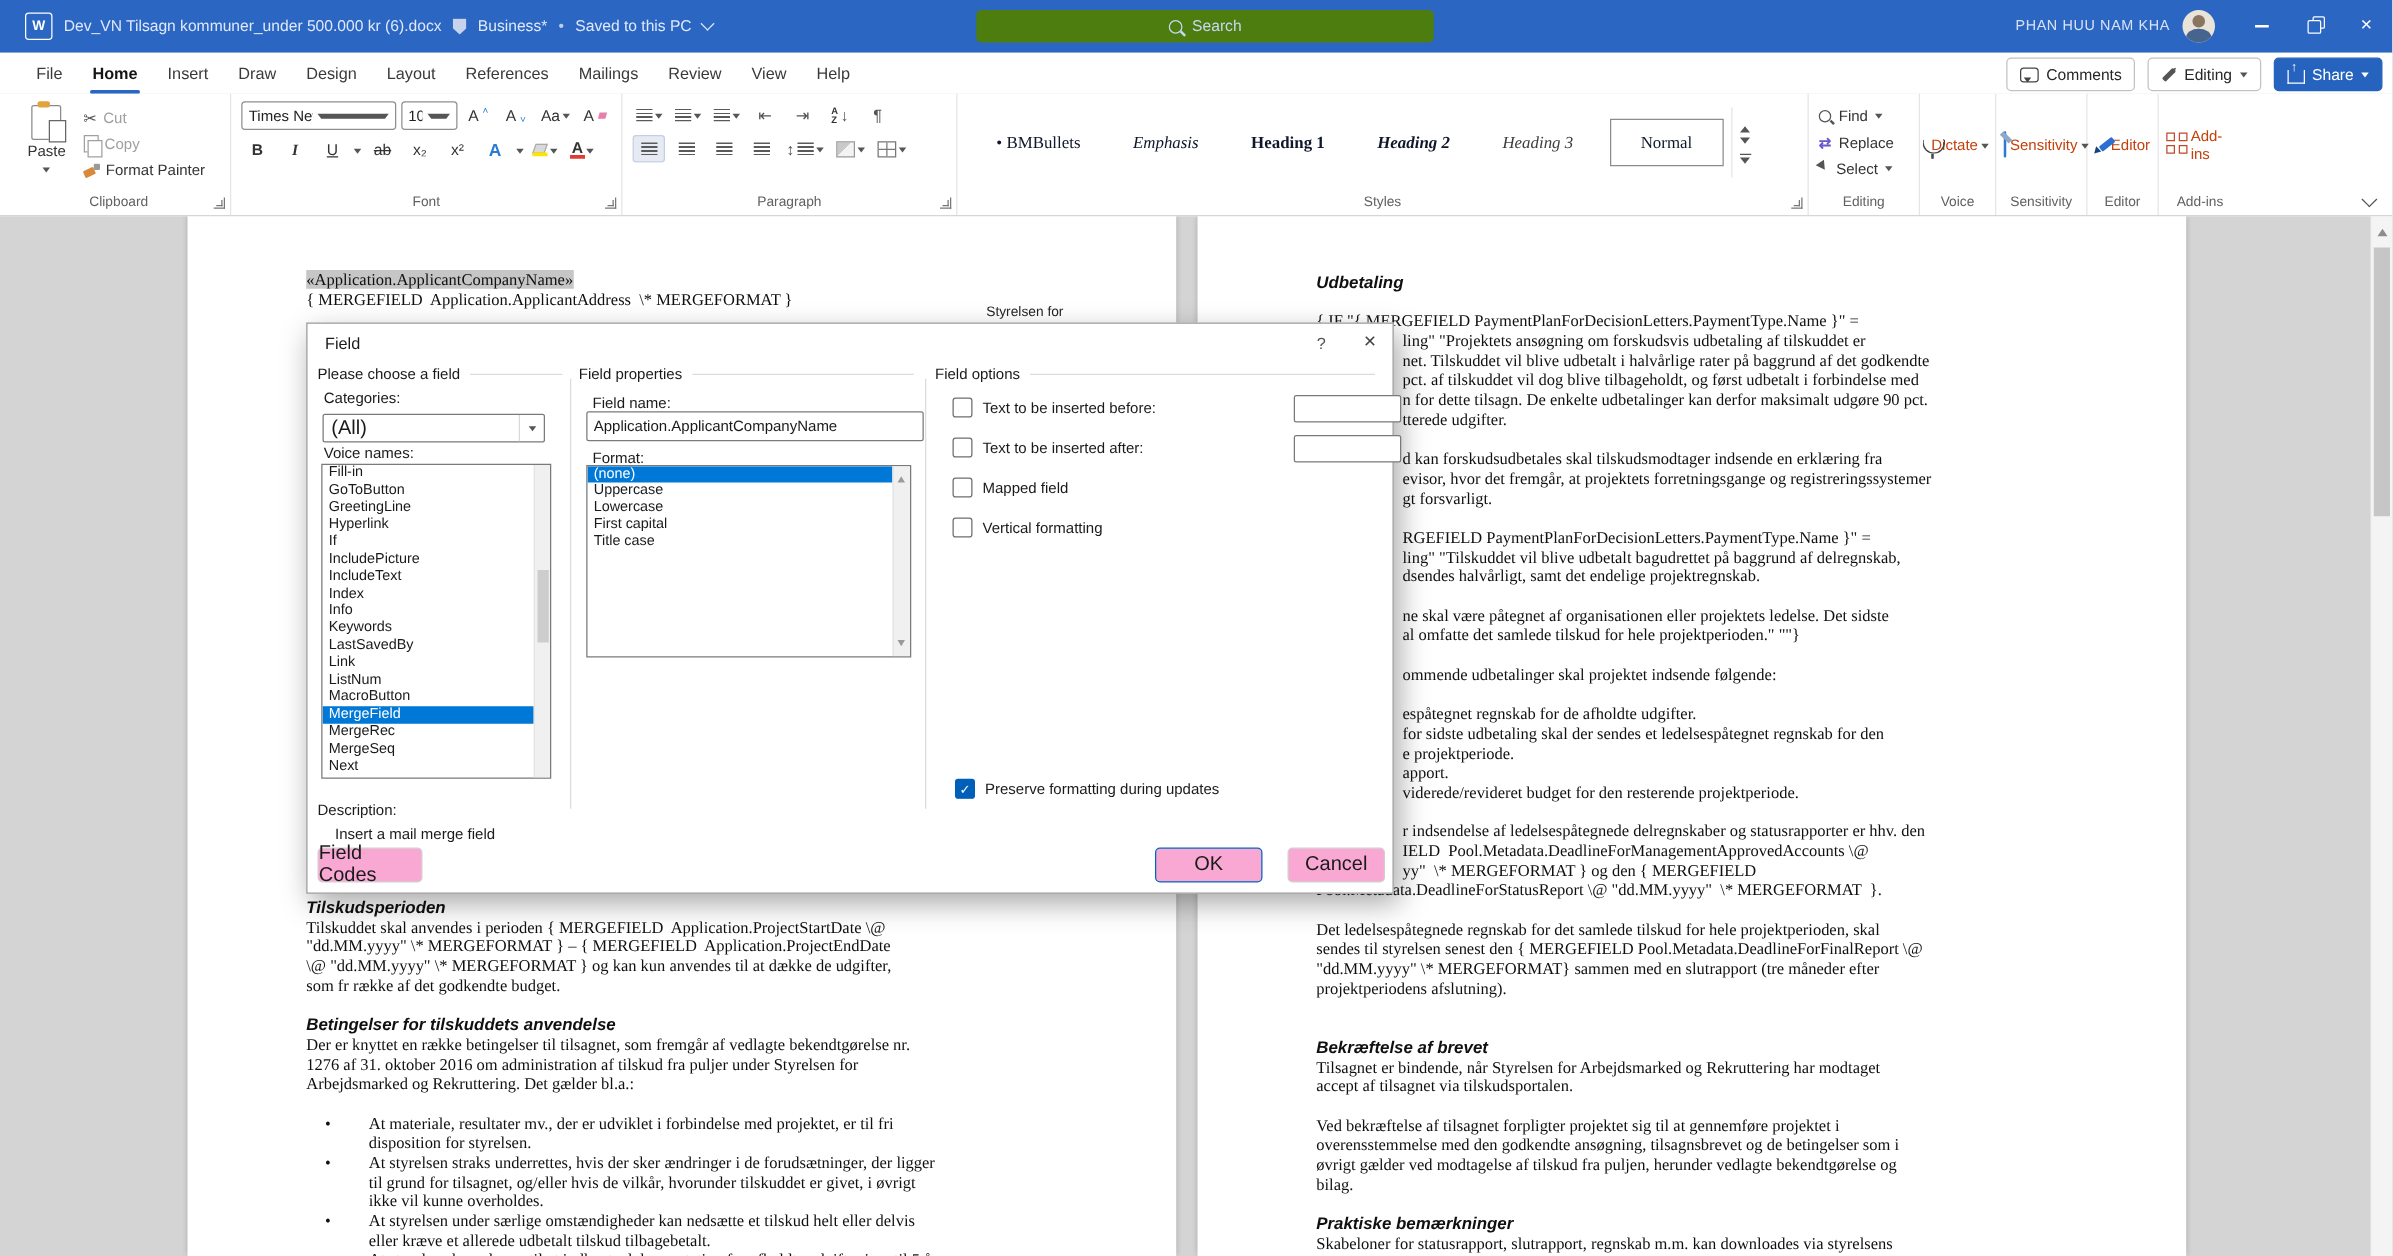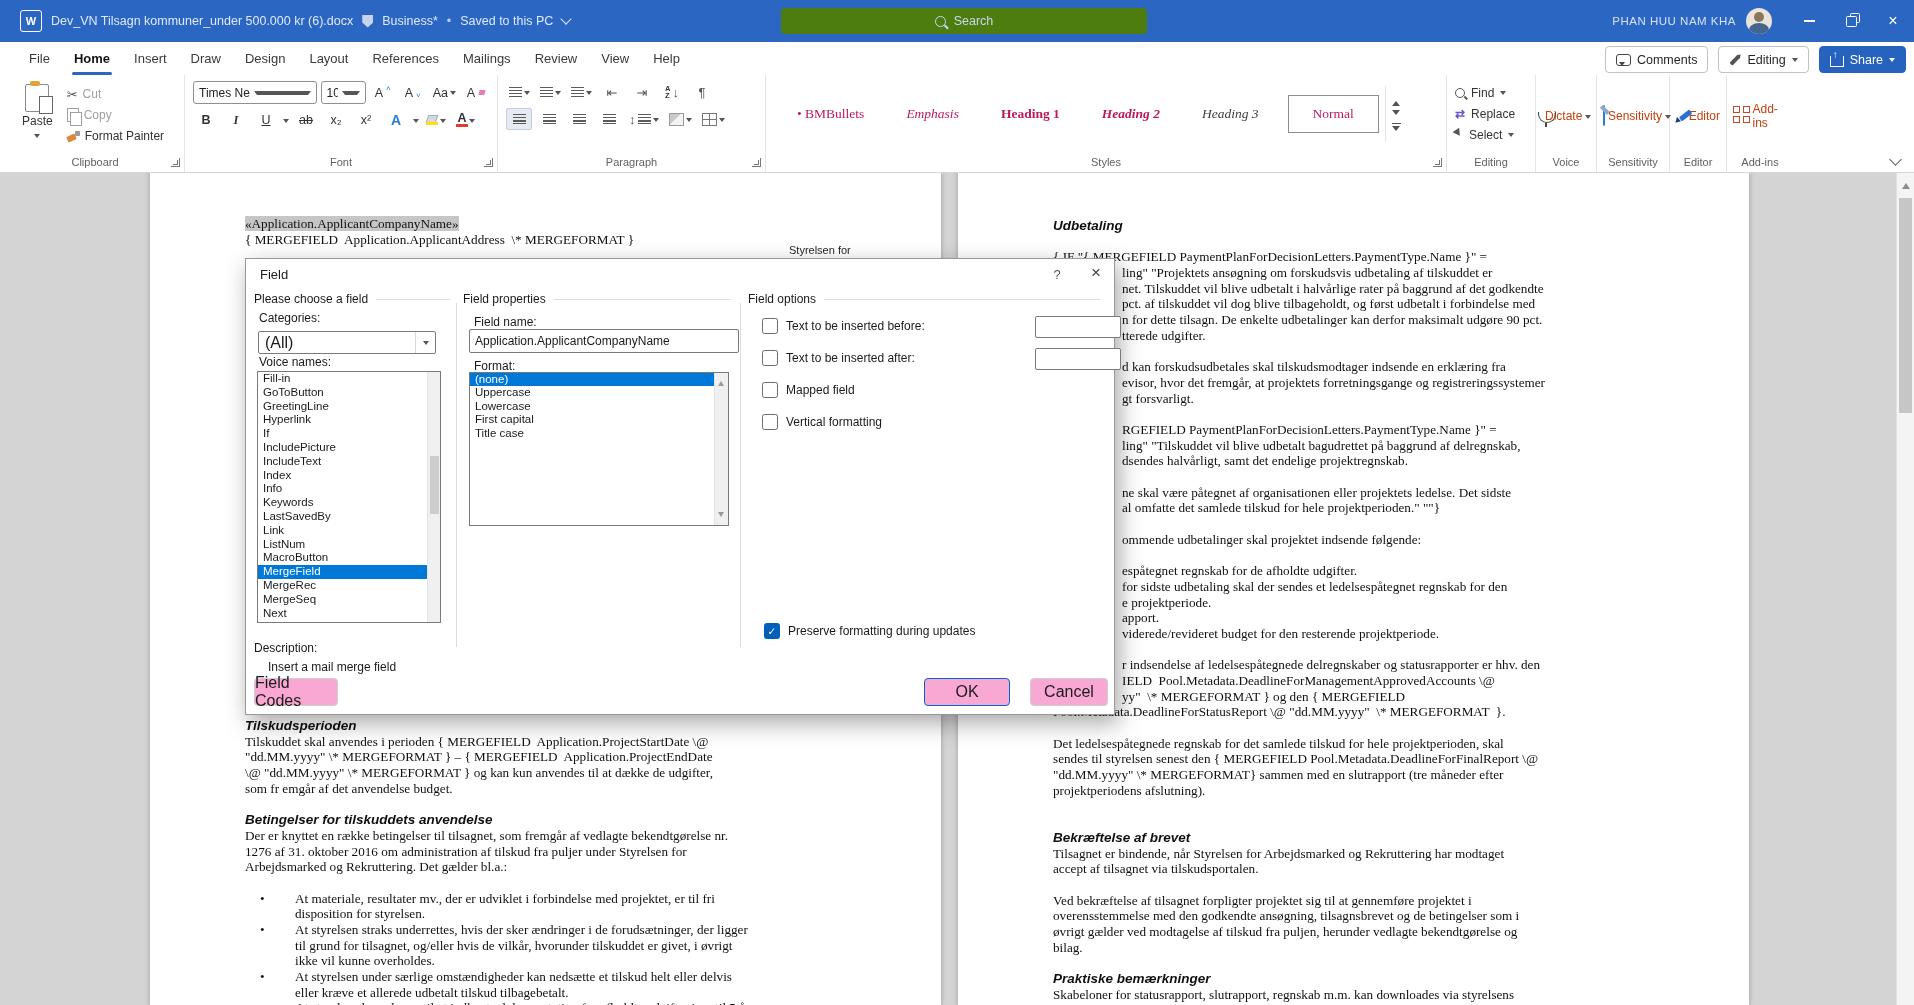--- a/index.html
+++ b/index.html
@@ -82,21 +82,21 @@
   .smallbtn{display:flex;align-items:center;gap:5px;font-size:12px;height:18px;cursor:pointer;color:#333}
   .smallbtn.dis{color:#a0a0a0;cursor:default}
   .copyic{width:10px;height:12px;border:1.2px solid currentColor;position:relative}
   .copyic::before{content:"";position:absolute;left:2.5px;top:2.5px;width:10px;height:12px;border:1.2px solid currentColor;background:#fff}
   .brushic{width:13px;height:10px;position:relative}
   .brushic::before{content:"";position:absolute;left:0;top:4px;width:9px;height:6px;background:#d8893b;transform:rotate(-25deg);border-radius:1px}
   .brushic::after{content:"";position:absolute;right:0;top:0;width:5px;height:5px;background:#9a9a9a;border-radius:1px}
   
   .stylesWrap{flex:1;display:flex;align-items:center;padding-left:10px}
   .stylesc{display:flex;align-items:center}
-  .stitem{font-family:"Liberation Serif",serif;font-size:13.5px;color:#be185d;padding:0 21px;cursor:pointer;white-space:nowrap}
+  .stitem{font-family:"Liberation Serif",serif;font-size:13.5px;color:#0f172a;padding:0 21px;cursor:pointer;white-space:nowrap}
   .stitem.it{font-style:italic}
   .stitem.bd{font-weight:700}
   .stitem.bi{font-weight:700;font-style:italic}
   .stitem.h3{color:#3d3d3d}
   .stitem.blt::before{content:"•  "}
   .stitem.nrm{border:1.4px solid #8c8c8c;background:#fff;padding:10px 24px;margin-left:8px}
   .stscroll{display:flex;flex-direction:column;justify-content:center;align-items:center;gap:4px;padding:0 6px;border-left:1px solid #e5e5e5;height:56px;align-self:center;margin-left:6px}
   .tri-up{width:0;height:0;border:4px solid transparent;border-bottom:5px solid #555;cursor:pointer}
   .tri-dn{width:0;height:0;border:4px solid transparent;border-top:5px solid #555;cursor:pointer}
   .tri-more{position:relative;width:9px;height:8px;cursor:pointer}
@@ -457,21 +457,21 @@
     <div class="dcontent" style="left:95px;top:44px;right:40px">
       <div class="dline"><span class="hl">«Application.ApplicantCompanyName»</span></div>
       <div class="dline">{ MERGEFIELD  Application.ApplicantAddress  \* MERGEFORMAT }</div>
     </div>
     <div class="corner">Styrelsen for</div>
     <div class="dcontent" style="left:95px;top:546px;right:40px">
         <div class="dline h">Tilskudsperioden</div>
         <div class="dline">Tilskuddet skal anvendes i perioden { MERGEFIELD  Application.ProjectStartDate \@</div>
         <div class="dline">"dd.MM.yyyy" \* MERGEFORMAT } – { MERGEFIELD  Application.ProjectEndDate</div>
         <div class="dline">\@ "dd.MM.yyyy" \* MERGEFORMAT } og kan kun anvendes til at dække de udgifter,</div>
-        <div class="dline">som fr emgår af det anvendelse budget.</div>
+        <div class="dline">som fr række af det godkendte budget.</div>
         <div class="dline"></div>
         <div class="dline h">Betingelser for tilskuddets anvendelse</div>
         <div class="dline">Der er knyttet en række betingelser til tilsagnet, som fremgår af vedlagte bekendtgørelse nr.</div>
         <div class="dline">1276 af 31. oktober 2016 om administration af tilskud fra puljer under Styrelsen for</div>
         <div class="dline">Arbejdsmarked og Rekruttering. Det gælder bl.a.:</div>
         <div class="dline"></div>
         <div class="dline b">At materiale, resultater mv., der er udviklet i forbindelse med projektet, er til fri</div>
         <div class="dline c">disposition for styrelsen.</div>
         <div class="dline b">At styrelsen straks underrettes, hvis der sker ændringer i de forudsætninger, der ligger</div>
         <div class="dline c">til grund for tilsagnet, og/eller hvis de vilkår, hvorunder tilskuddet er givet, i øvrigt</div>

